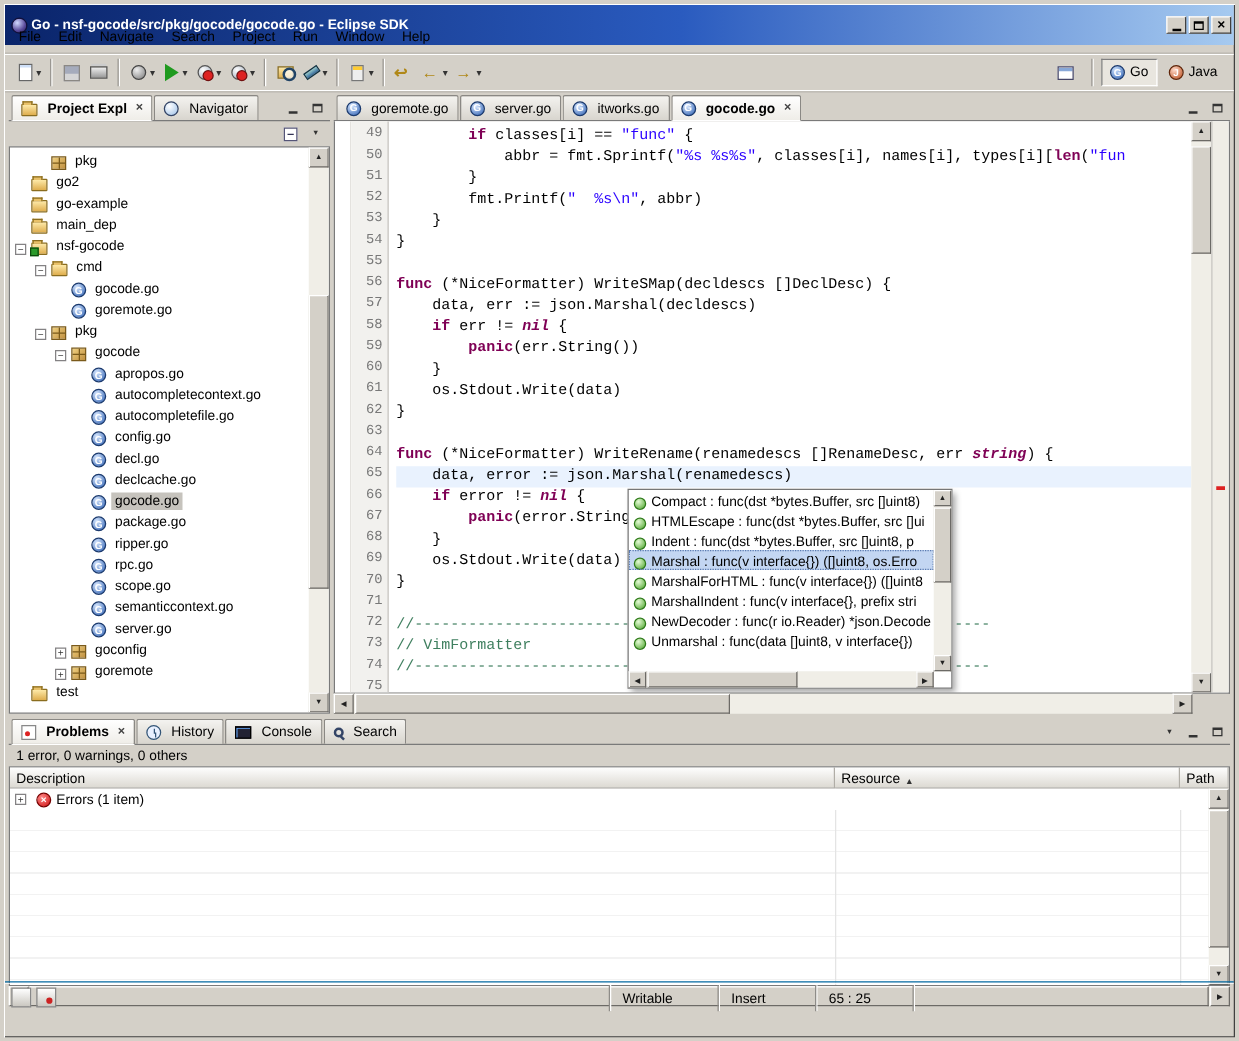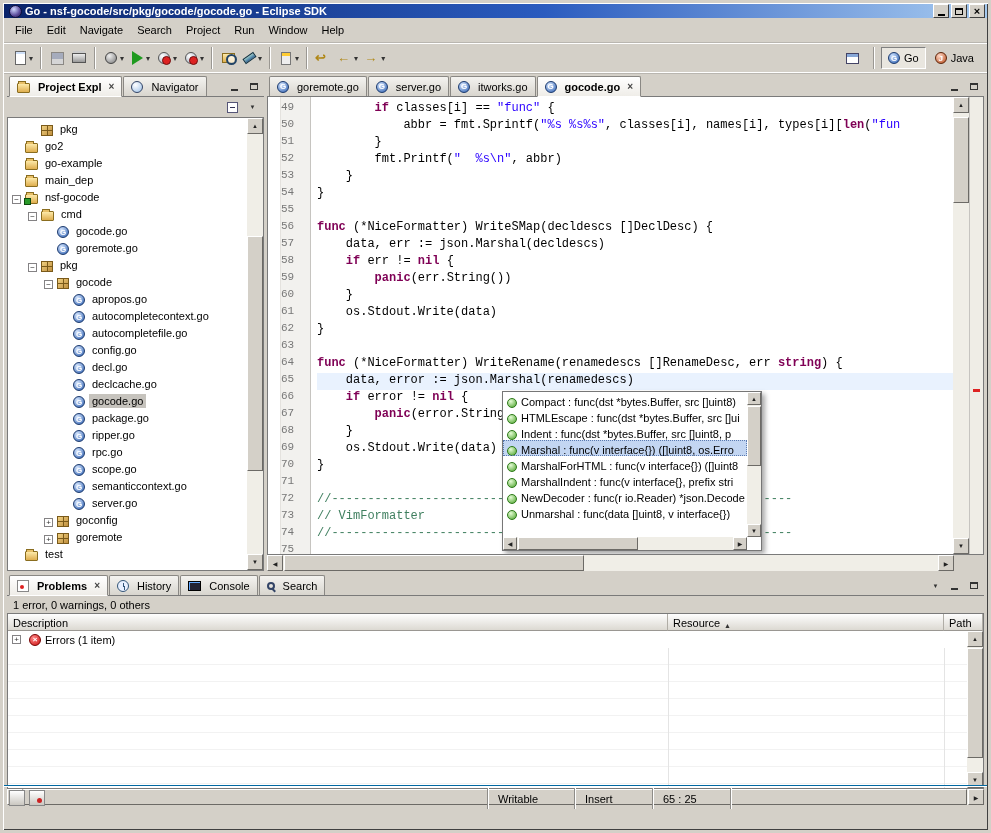--- a/index.html
+++ b/index.html
@@ -4,21 +4,21 @@
 <style>
   *{box-sizing:border-box;margin:0;padding:0}
   html,body{width:991px;height:833px}
   body{
     position:relative;background:#d4d0c8;overflow:hidden;
     font-family:"Liberation Sans",sans-serif;font-size:11px;color:#000;
     border:3px solid #d4d0c8;
     box-shadow:inset 1px 1px 0 #fff, inset -1px -1px 0 #404040;
   }
   
-  .titlebar{position:absolute;left:1px;top:1px;right:1px;height:14px;
+  .titlebar{position:absolute;left:1px;top:1px;right:1px;height:32px;
     background:linear-gradient(90deg,#0a246a 0%,#2a5bbf 55%,#a6caf0 100%);
     display:flex;align-items:center;padding:0 2px;color:#fff}
   .app-icon{width:13px;height:13px;border-radius:50%;margin:0 3px;
     background:radial-gradient(circle at 35% 30%,#cfd8ff,#5a4a9a 60%,#241a52);border:1px solid #11103a}
   .titlebar .title{flex:1;font-weight:bold;font-size:11px;white-space:nowrap;overflow:hidden}
   .winbtn{width:16px;height:14px;margin-left:2px;background:#d4d0c8;
     border:1px solid;border-color:#fff #404040 #404040 #fff;
     display:inline-flex;align-items:center;justify-content:center;color:#000;cursor:default}
   .wb-min{width:7px;height:2px;background:#000;margin-top:7px}
   .wb-max{width:8px;height:7px;border:1px solid #000;border-top-width:2px}
@@ -108,27 +108,27 @@
   .sbh .sbtn.left{left:0;top:0}.sbh .sbtn.right{right:0;top:0}
   .sthumb{position:absolute;background:#d4d0c8;border:1px solid;border-color:#fff #6c6a66 #6c6a66 #fff}
   .sbv .sthumb{left:0;width:16px}
   .sbh .sthumb{top:0;height:16px}
   
   .editorpanel{position:absolute;left:264px;top:73px;right:4px;height:495px}
   .etabs{position:absolute;left:0;top:0;right:0;height:21px;display:flex;align-items:flex-end;border-bottom:1px solid #7a7a7a;padding-left:2px}
   .editor-body{position:absolute;left:0;top:21px;right:0;bottom:16px;border:1px solid #7a7a7a;border-top:none;background:#fff;overflow:hidden}
   .ruler{position:absolute;left:0;top:0;width:13px;bottom:0;background:#fff;border-right:1px solid #e4e2de}
   .gutter{position:absolute;left:13px;top:0;width:30px;bottom:0;background:#f2f1ee;border-right:1px solid #c6c4c0;padding-top:4px}
-  .gnum{height:17px;font:11px "Liberation Mono",monospace;color:#787878;padding-right:4px}
+  .gnum{height:17px;font:11px "Liberation Mono",monospace;color:#787878;text-align:right;padding-right:4px}
   .code{position:absolute;left:44px;top:0;right:30px;bottom:0;overflow:hidden;padding:4px 0 0 5px}
   .cline{height:17px;white-space:pre;font:12px "Liberation Mono",monospace}
   .cline.cur{background:#e9f2fe}
   .tok-p{color:#000}
   .tok-k{color:#7f0055;font-weight:bold}
-  .tok-ki{color:#7f0055;font-weight:bold;}
+  .tok-ki{color:#7f0055;font-weight:bold;font-style:italic}
   .tok-s{color:#2a00ff}
   .tok-c{color:#3f7f5f}
   .overview{position:absolute;right:0;top:0;width:14px;bottom:0;background:#efede6;border-left:1px solid #c6c4c0}
   .ov-mark{position:absolute;left:3px;width:7px;height:3px;background:#d22;top:64%}
   .ed-vscroll{right:14px;top:0;bottom:0}
   .ed-hscroll{left:0;right:30px;bottom:0}
   
   .popup{position:absolute;left:234px;top:294px;width:260px;height:160px;background:#fff;border:1px solid #767676;
     box-shadow:3px 3px 5px rgba(0,0,0,.35);z-index:5}
   .plist{position:absolute;left:0;top:0;right:14px;bottom:13px;overflow:hidden}

